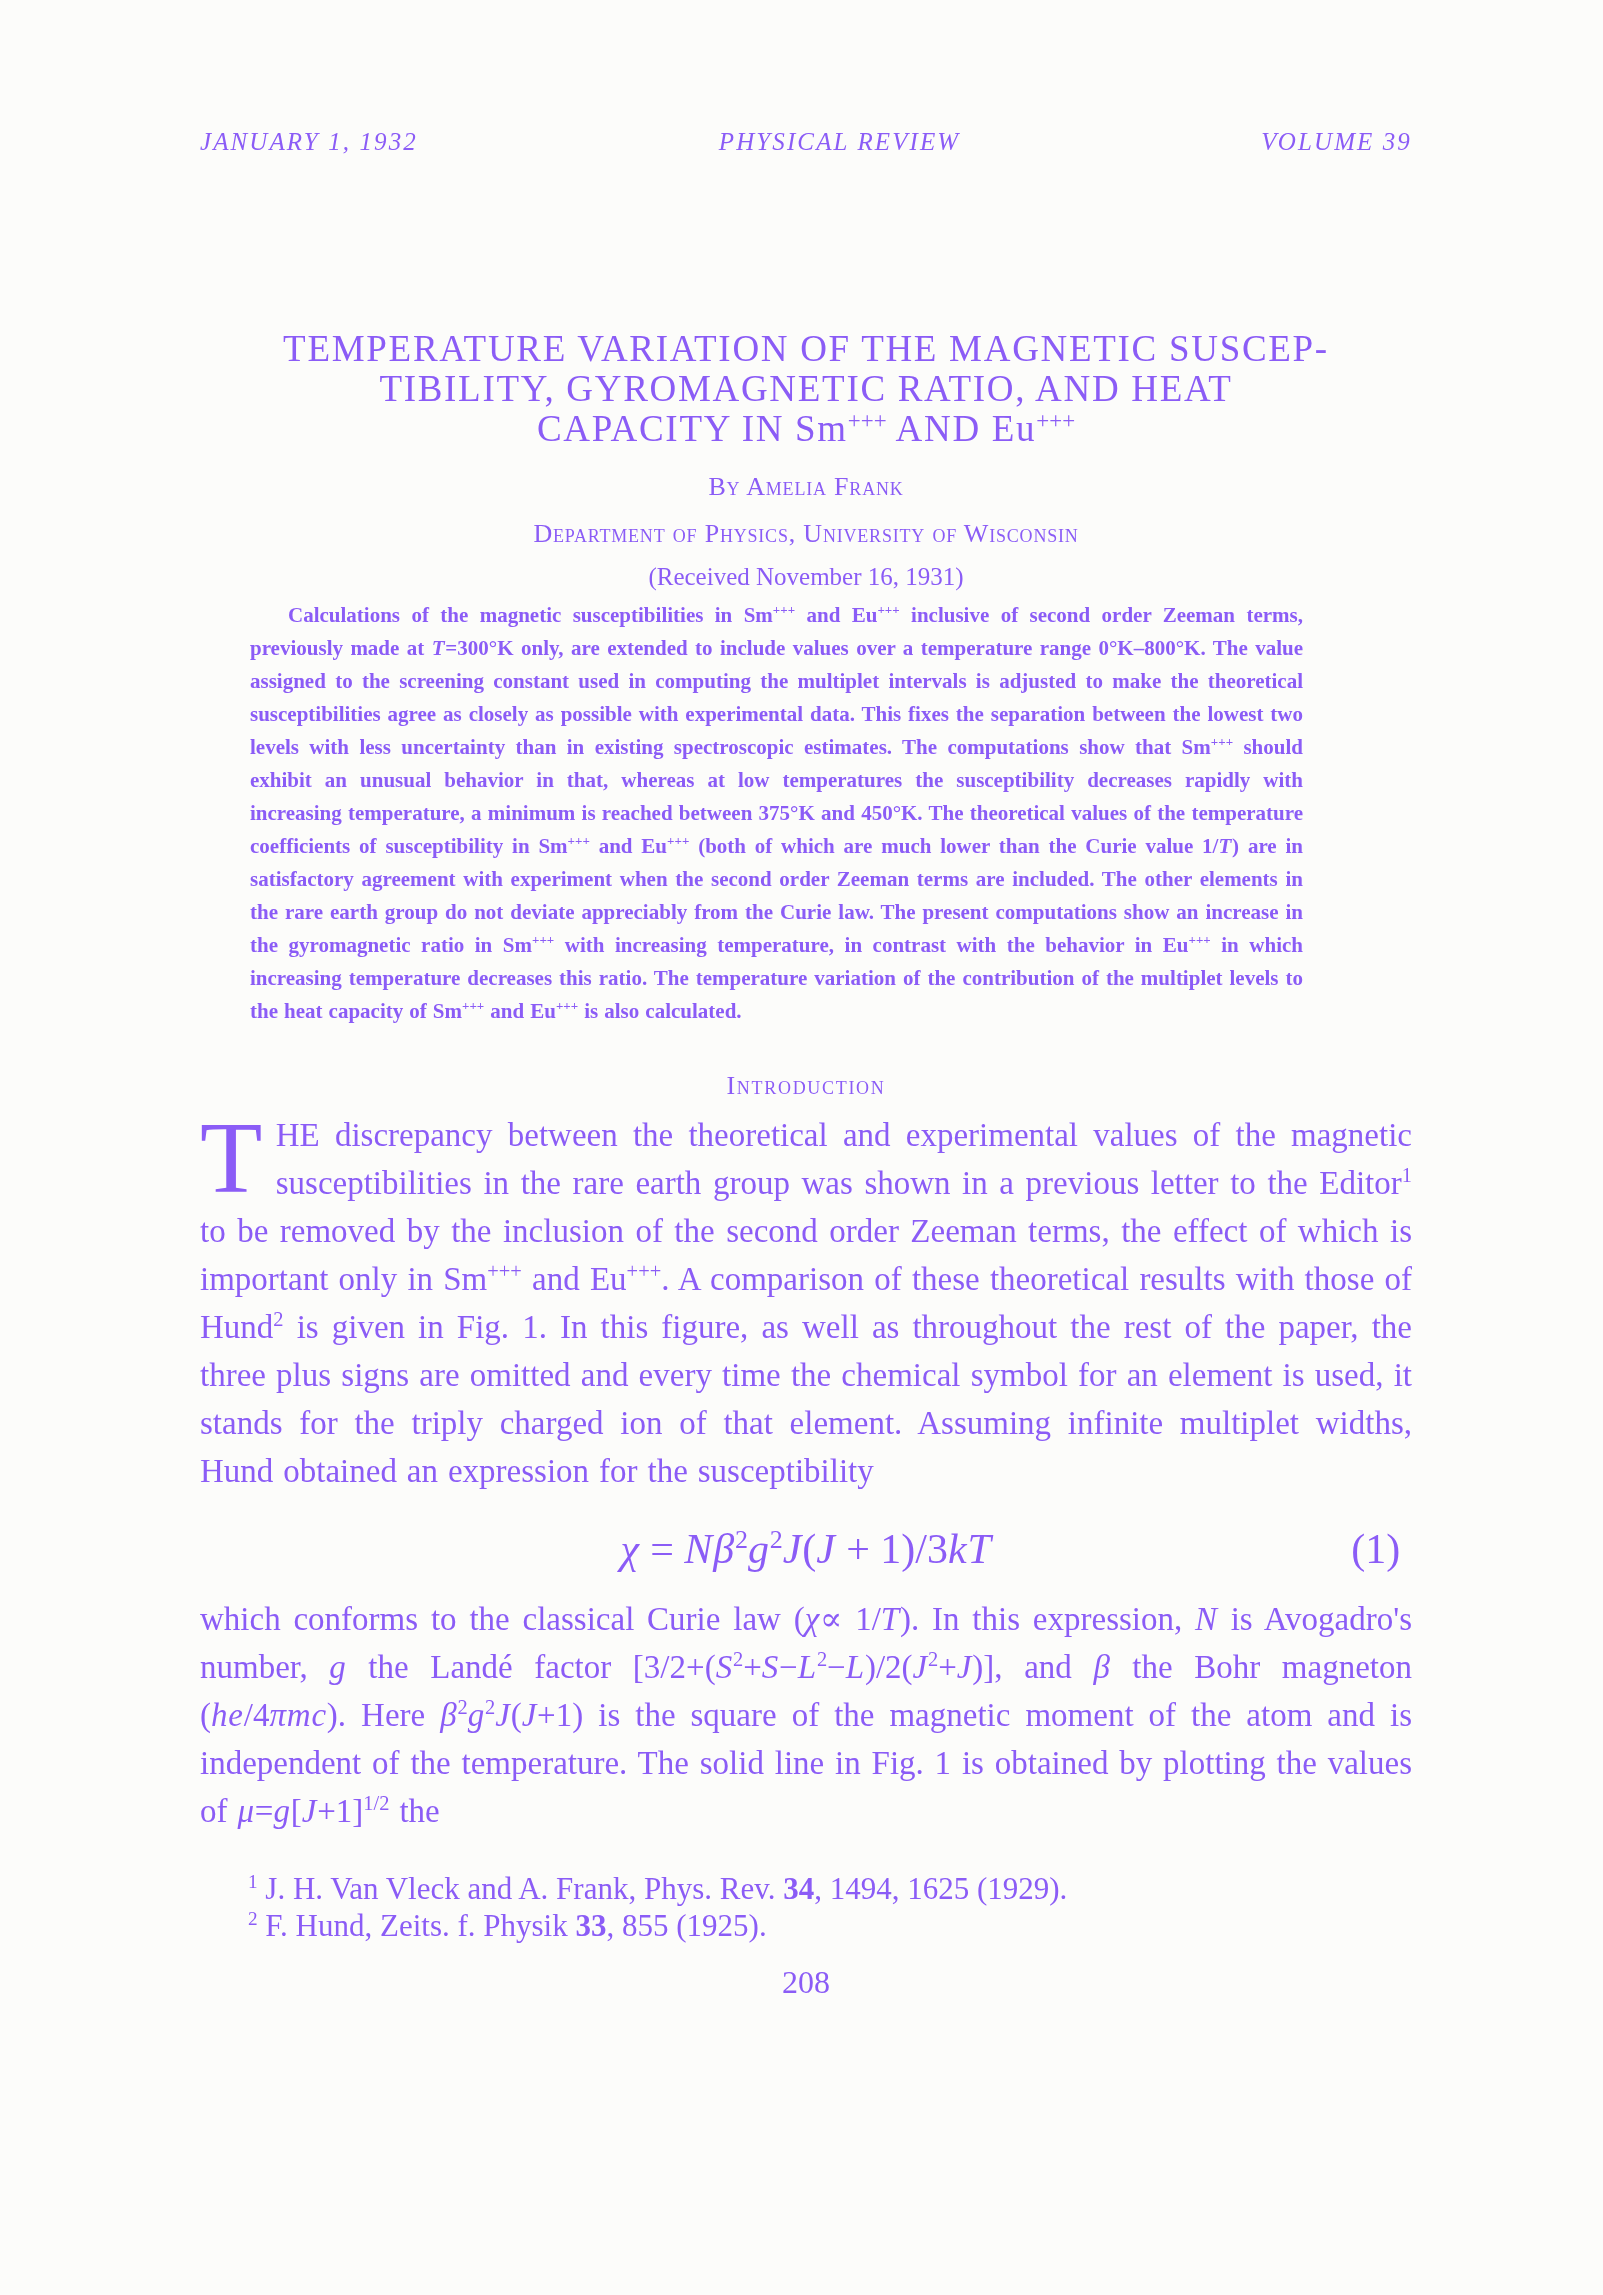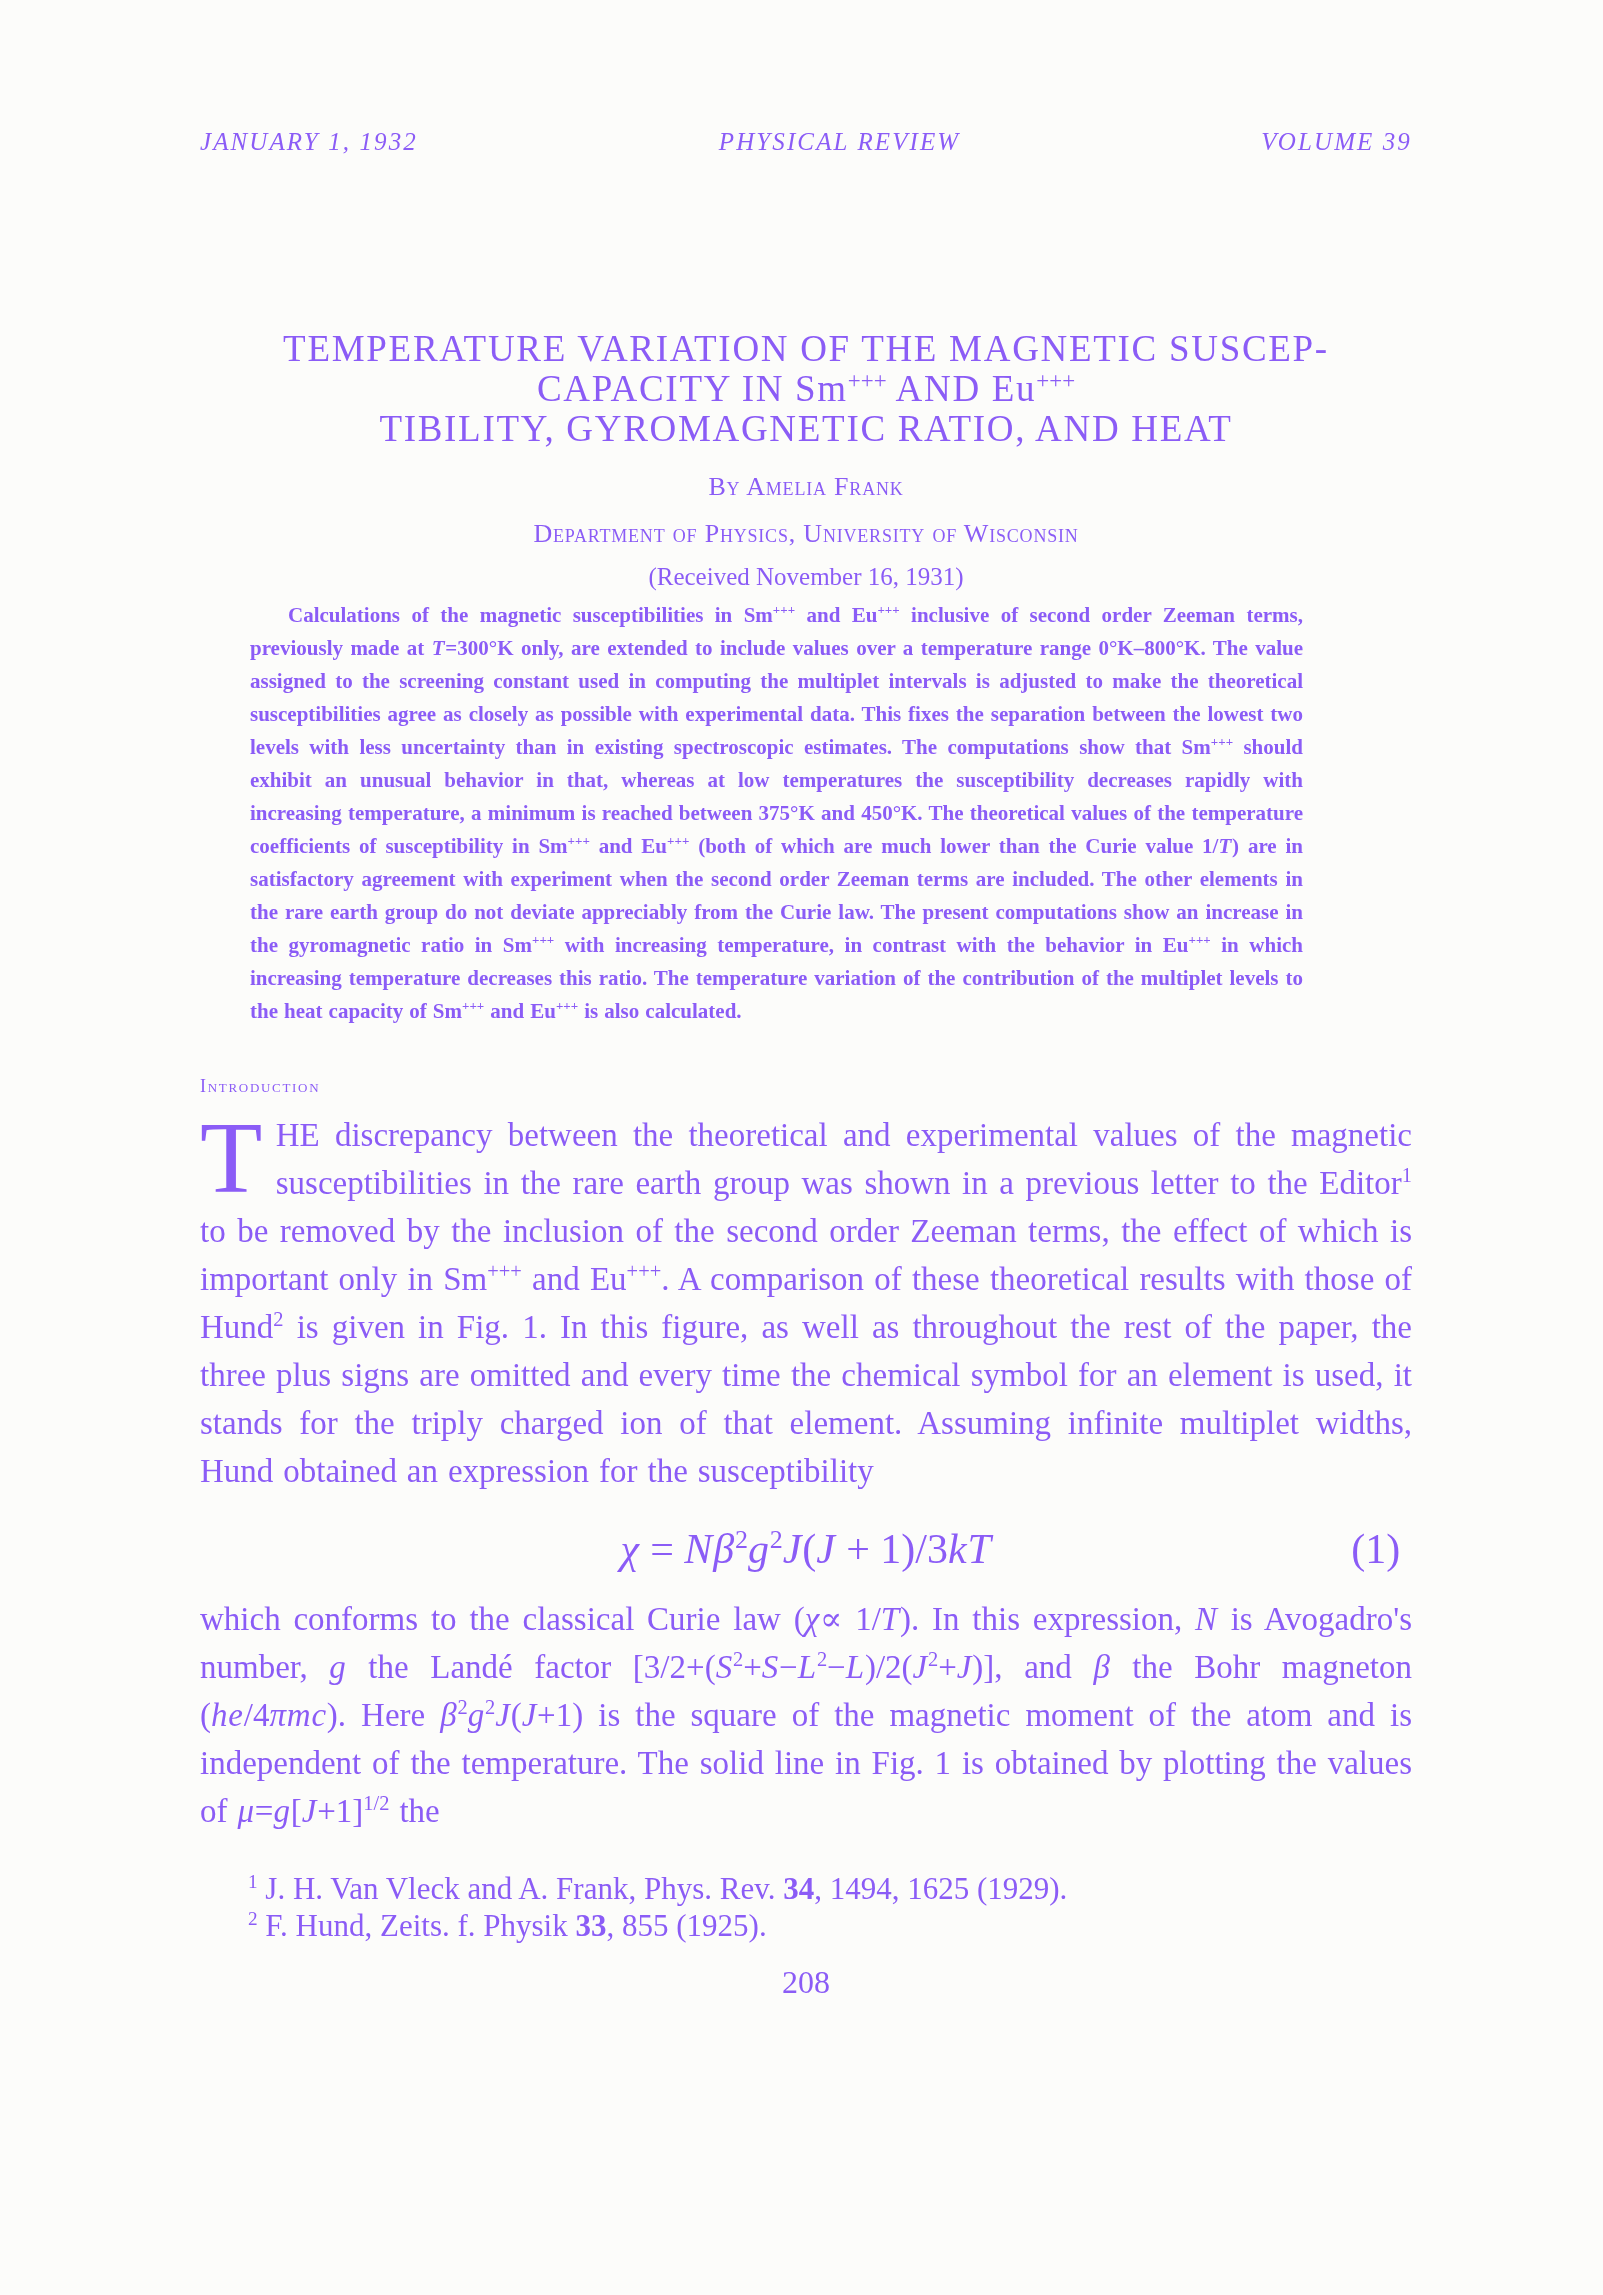--- a/index.html
+++ b/index.html
@@ -18,21 +18,21 @@
     font-size:37px;line-height:40px;letter-spacing:1.7px;
   }
   .byline{margin-top:23.4px;text-align:center;font-variant:small-caps;font-size:26px;line-height:30px;letter-spacing:0.8px;}
   .affiliation{margin-top:16.7px;text-align:center;font-variant:small-caps;font-size:26px;line-height:30px;letter-spacing:0.8px;}
   .received{margin-top:13.4px;text-align:center;font-size:25px;line-height:30px;}
   .abstract-heading{margin-top:40px;text-align:center;font-variant:small-caps;font-size:25px;line-height:30px;letter-spacing:1.7px;}
   .abstract{
     margin:6.7px 109px 0 50px;text-align:justify;
     font-size:21px;line-height:33px;text-indent:38px;word-spacing:0.8px;font-weight:bold;
   }
-  .section-heading{margin-top:43px;text-align:left;font-variant:small-caps;font-size:18px;line-height:30px;letter-spacing:1.7px;}
+  .section-heading{margin-top:43px;text-align:center;font-variant:small-caps;font-size:26px;line-height:30px;letter-spacing:1.7px;}
   .bodytext{font-size:33px;line-height:48px;text-align:justify;word-spacing:1.7px;}
   .intro-para{margin-top:10px;}
   .dropcap{
     float:left;font-size:102px;line-height:79px;padding:6.7px 13.4px 0 0;
   }
   .equation-row{position:relative;margin:25px 0;text-align:center;font-size:42px;line-height:42px;}
   .equation-number{position:absolute;right:11.7px;top:0;}
   .para2{margin-top:16px;}
   .footnotes{margin-top:35px;font-size:31px;line-height:37px;}
   .footnote{text-indent:48px;}
@@ -46,22 +46,22 @@
 <div class="page">
 
   <div class="journal-header">
     <span>JANUARY 1, 1932</span>
     <span>PHYSICAL REVIEW</span>
     <span>VOLUME 39</span>
   </div>
 
   <div class="article-title">
     <div>TEMPERATURE VARIATION OF THE MAGNETIC SUSCEP-</div>
+    <div>TIBILITY, GYROMAGNETIC RATIO, AND HEAT</div>
     <div>CAPACITY IN Sm<sup>+++</sup> AND Eu<sup>+++</sup></div>
-    <div>TIBILITY, GYROMAGNETIC RATIO, AND HEAT</div>
   </div>
 
   <div class="byline">By Amelia Frank</div>
 
   <div class="affiliation">Department of Physics, University of Wisconsin</div>
 
   <div class="received">(Received November 16, 1931)</div>
 
 
   <p class="abstract">Calculations of the magnetic susceptibilities in Sm<sup>+++</sup> and Eu<sup>+++</sup> inclusive of second order Zeeman terms, previously made at <i>T</i>=300°K only, are extended to include values over a temperature range 0°K–800°K. The value assigned to the screening constant used in computing the multiplet intervals is adjusted to make the theoretical susceptibilities agree as closely as possible with experimental data. This fixes the separation between the lowest two levels with less uncertainty than in existing spectroscopic estimates. The computations show that Sm<sup>+++</sup> should exhibit an unusual behavior in that, whereas at low temperatures the susceptibility decreases rapidly with increasing temperature, a minimum is reached between 375°K and 450°K. The theoretical values of the temperature coefficients of susceptibility in Sm<sup>+++</sup> and Eu<sup>+++</sup> (both of which are much lower than the Curie value 1/<i>T</i>) are in satisfactory agreement with experiment when the second order Zeeman terms are included. The other elements in the rare earth group do not deviate appreciably from the Curie law. The present computations show an increase in the gyromagnetic ratio in Sm<sup>+++</sup> with increasing temperature, in contrast with the behavior in Eu<sup>+++</sup> in which increasing temperature decreases this ratio. The temperature variation of the contribution of the multiplet levels to the heat capacity of Sm<sup>+++</sup> and Eu<sup>+++</sup> is also calculated.</p>

